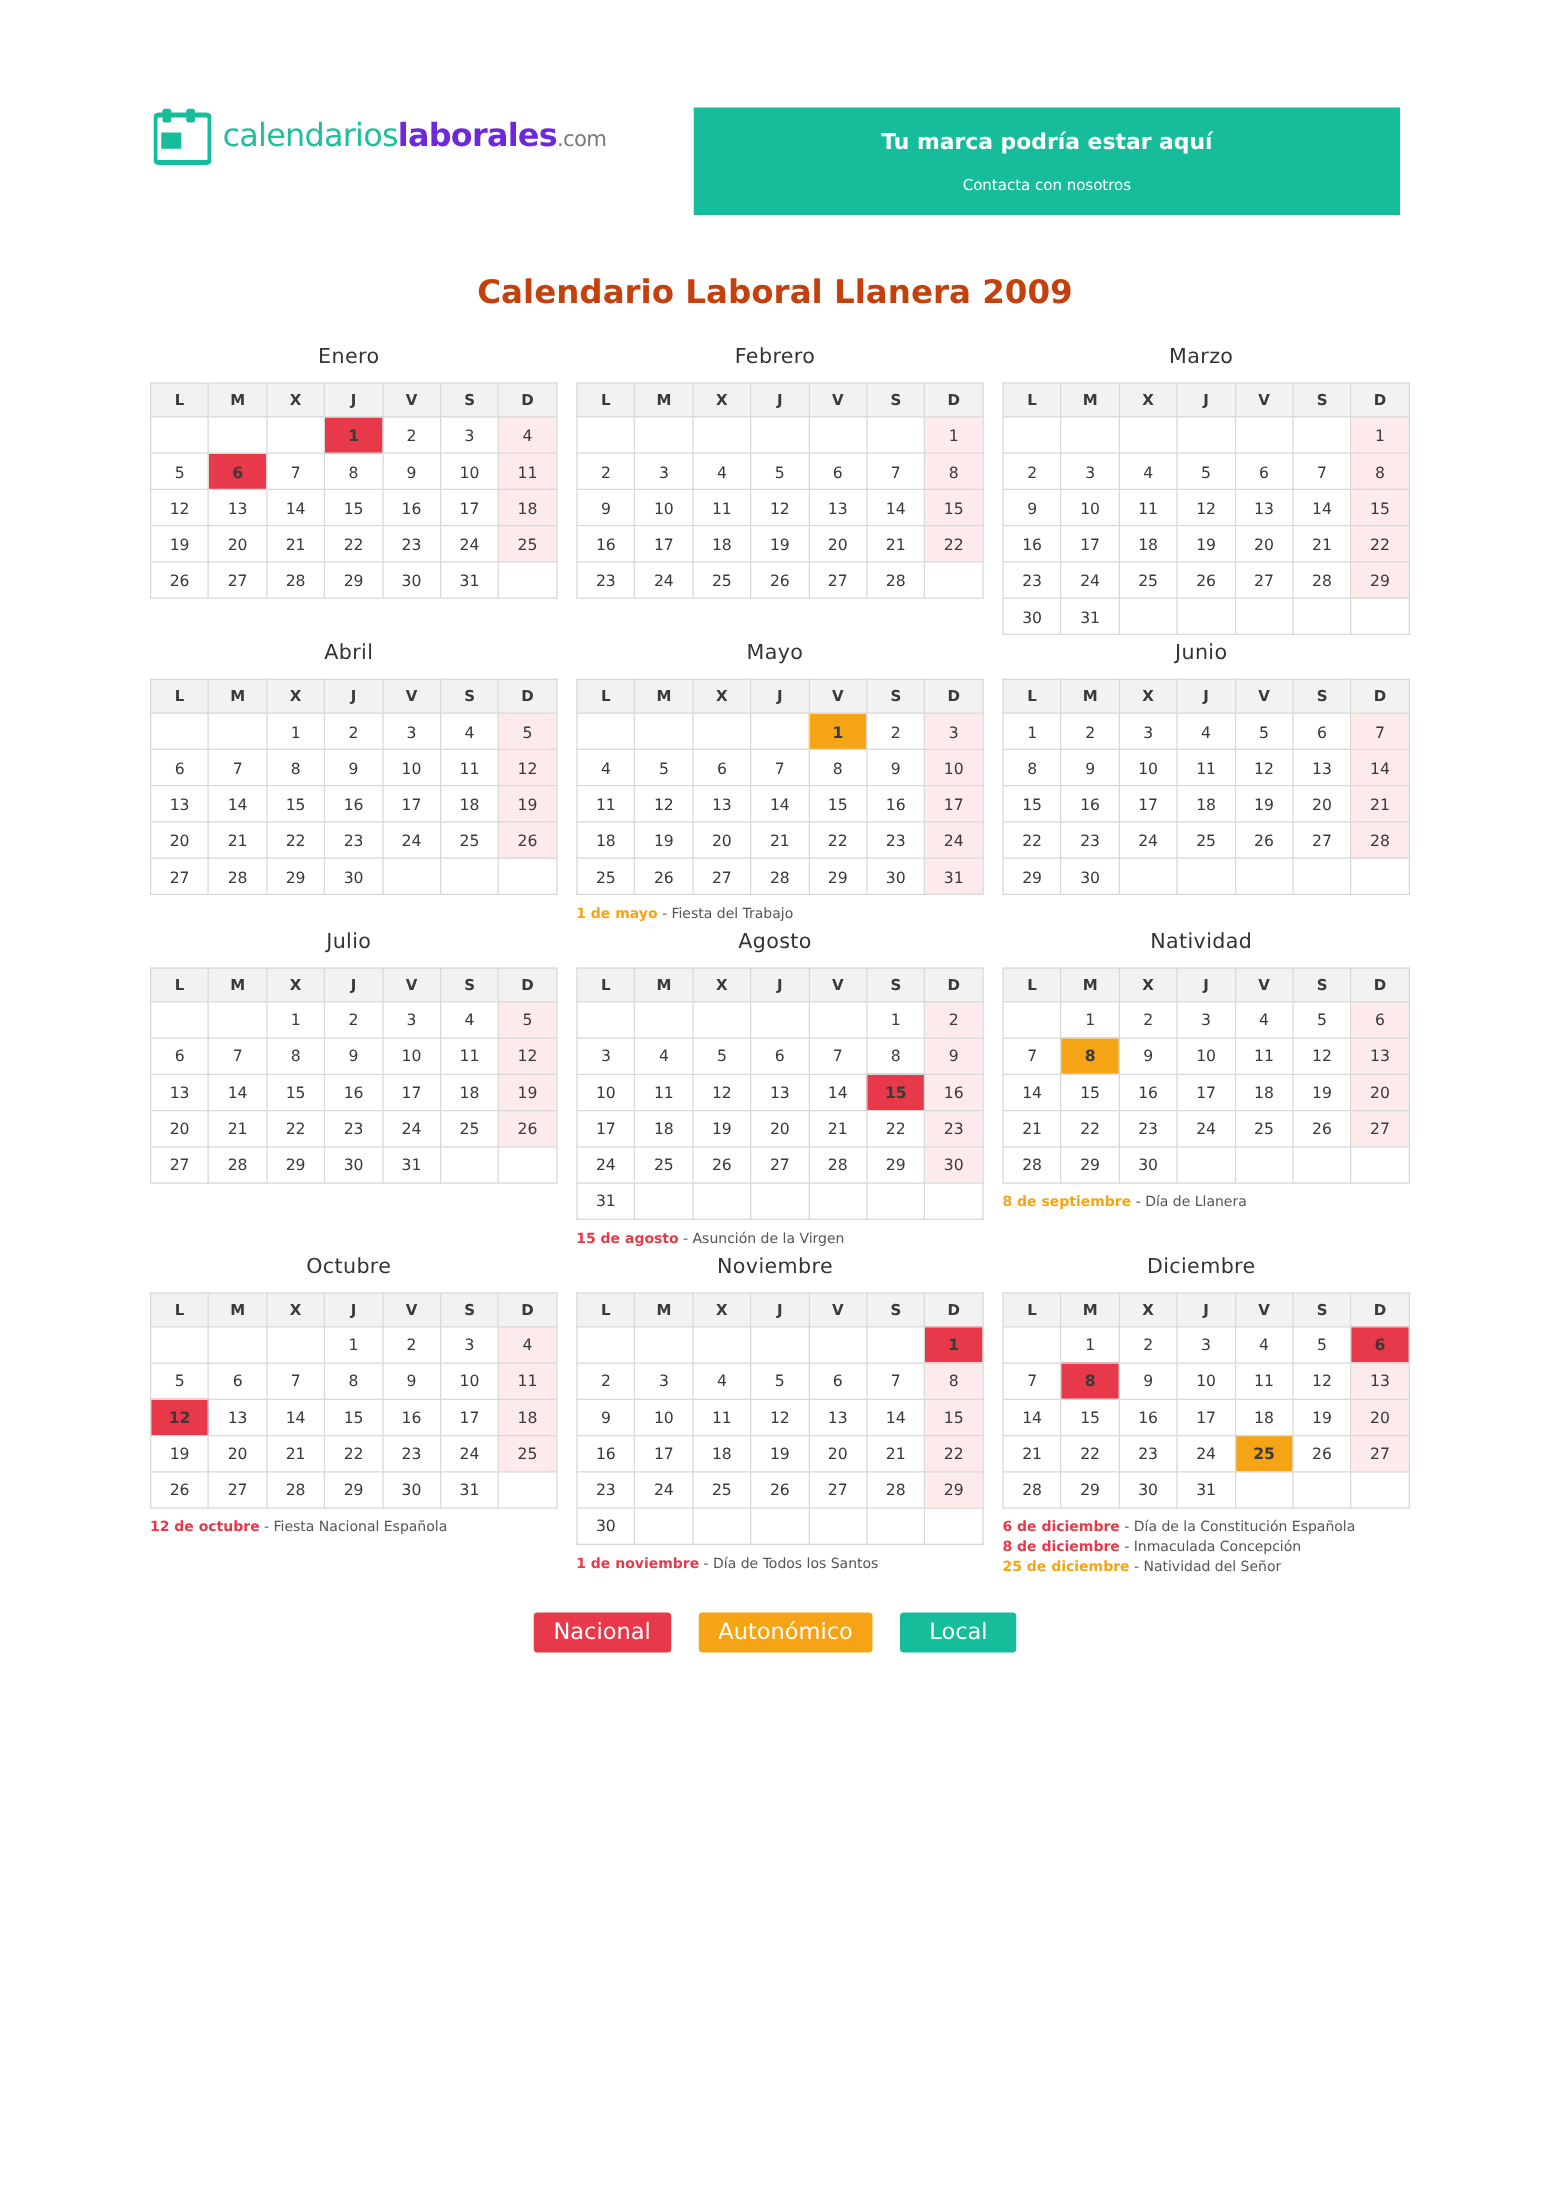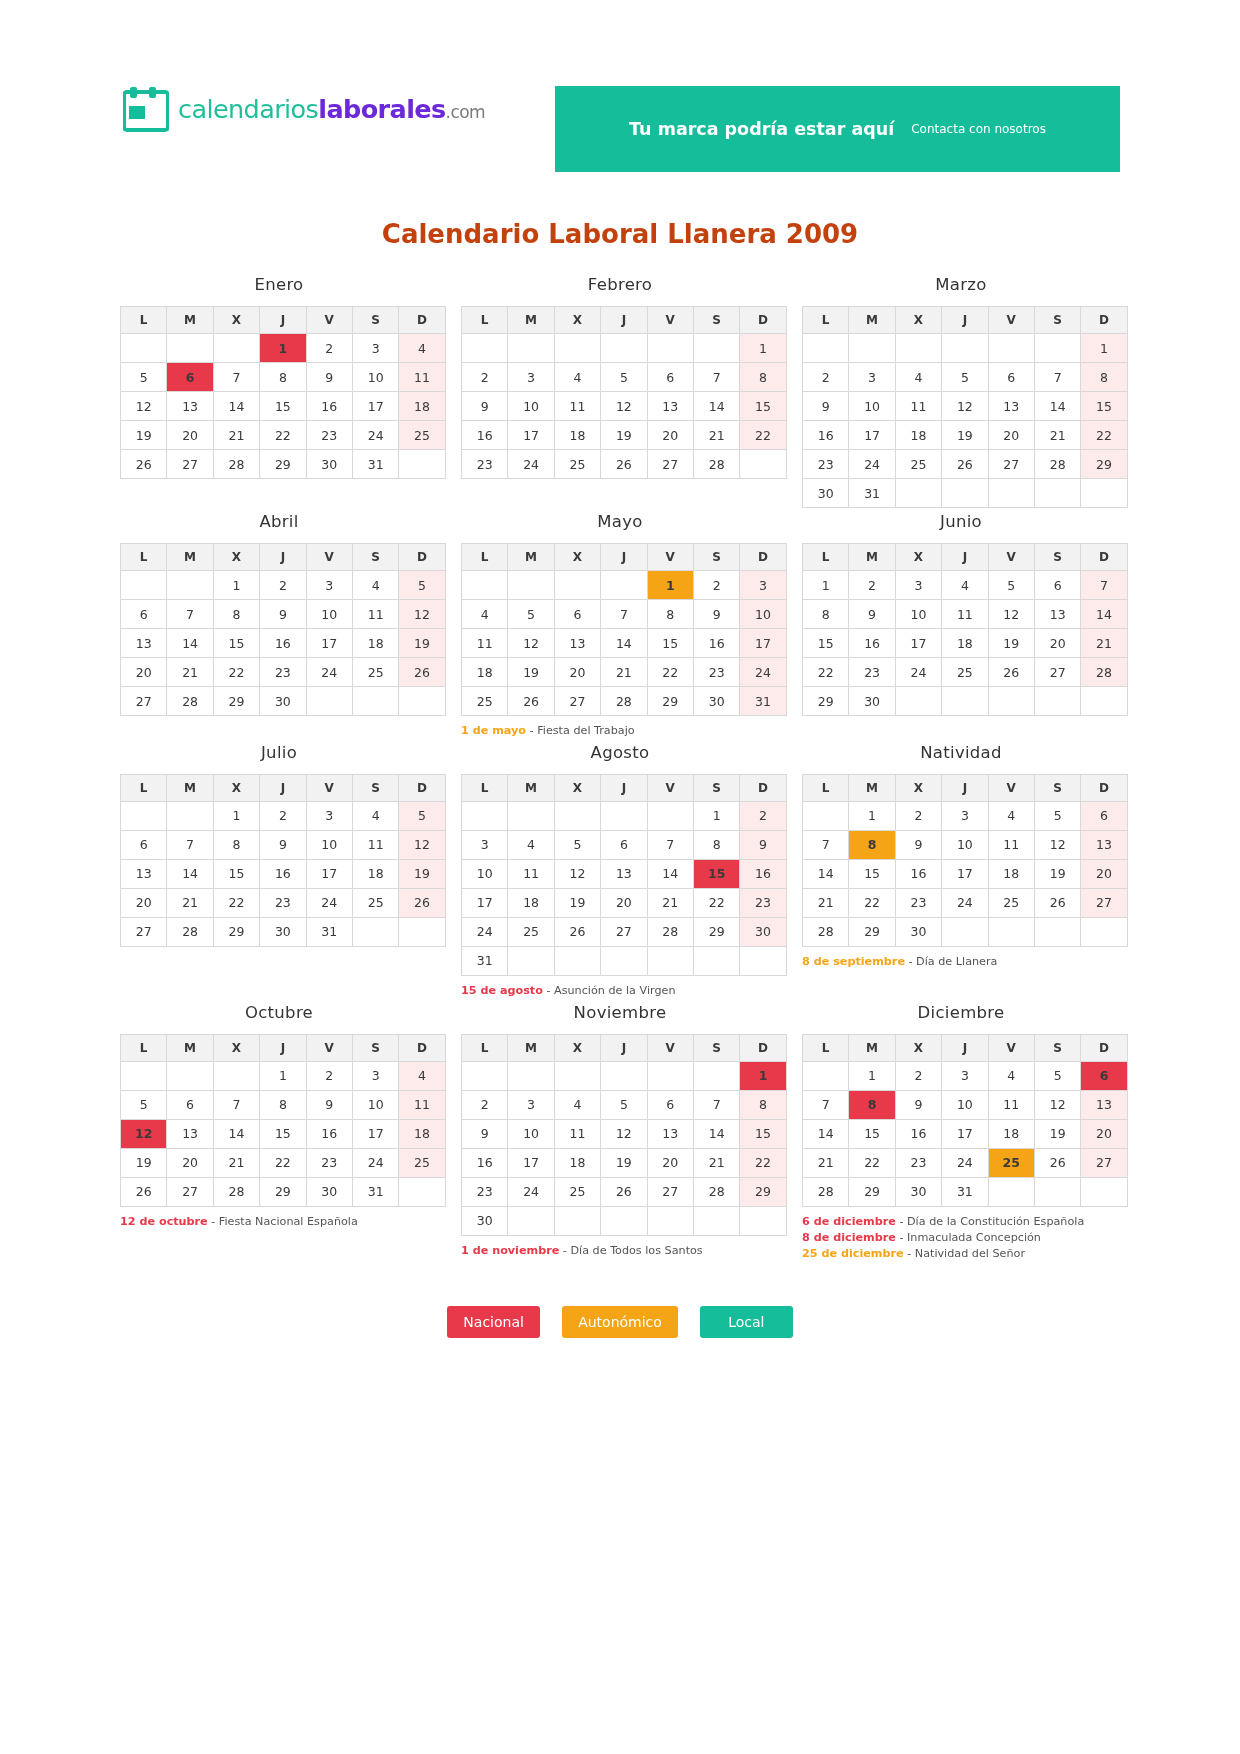--- a/index.html
+++ b/index.html
@@ -51,21 +51,21 @@
   .logo-text .t2 { color: #6d28d9; font-weight: bold; }
   .logo-text .t3 { color: #7a7a7a; font-size: 17px; }
 
   .banner {
     margin-left: auto;
     width: 565px;
     height: 86px;
     background: #16bd9b;
     color: #ffffff;
     display: flex;
-    flex-direction: row;
+    flex-direction: column;
     align-items: center;
     justify-content: center;
     gap: 17px;
   }
   .banner-line1 {
     font-size: 17.5px;
     font-weight: bold;
   }
   .banner-line2 {
     font-size: 12px;
@@ -147,27 +147,26 @@
     margin-top: 24px;
     display: flex;
     justify-content: center;
     gap: 22px;
   }
   .legend-item {
     min-width: 93px;
     height: 32px;
     border-radius: 3px;
     color: #ffffff;
-    font-size: 14px;
+    font-size: 18px;
     display: flex;
     align-items: center;
     justify-content: center;
     padding: 0 16px;
     box-sizing: border-box;
-    margin-top: 16px;
   }
   .lg-nac { background: #e8394a; }
   .lg-aut { background: #f5a416; }
   .lg-loc { background: #16bd9b; }
 </style>
 </head>
 <body>
 
 <div class="page">
 

